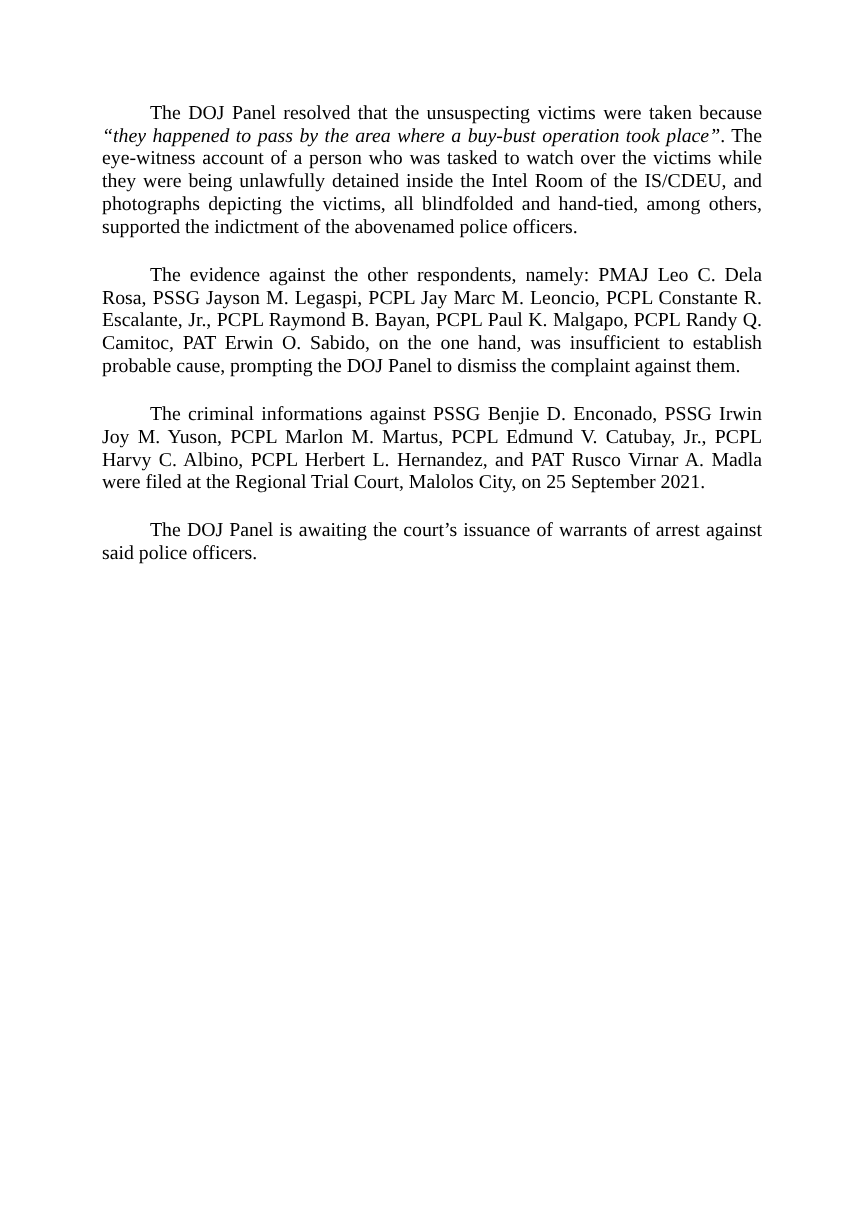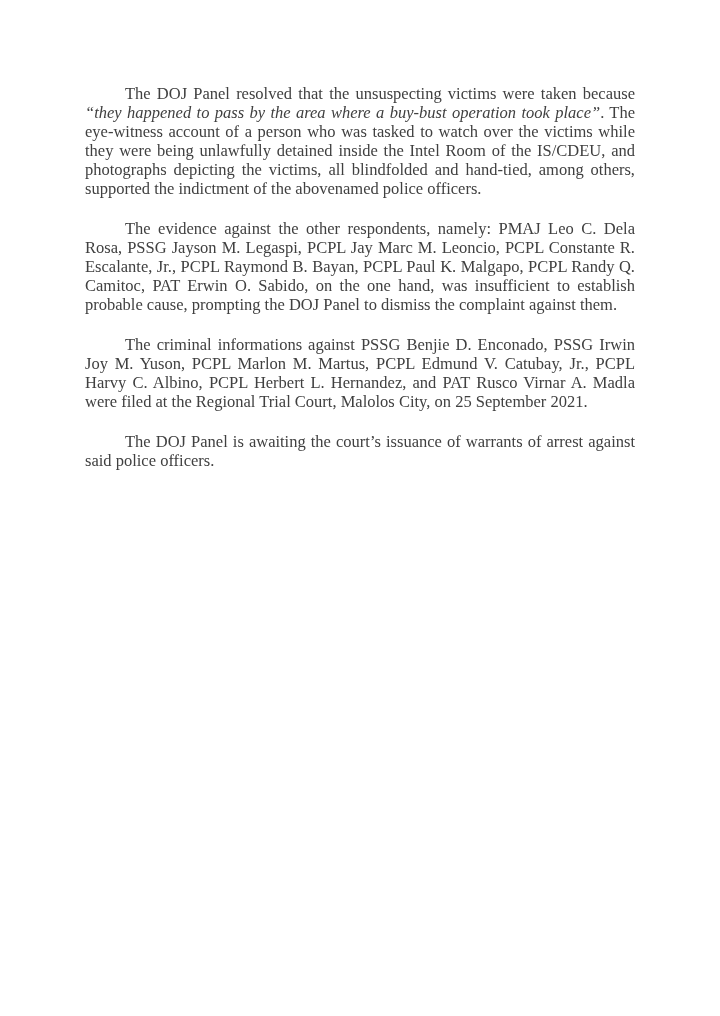--- a/index.html
+++ b/index.html
@@ -13,21 +13,21 @@
     height: 1016px;
     background: #ffffff;
     overflow: hidden;
     font-family: "Liberation Serif", "DejaVu Serif", serif;
   }
   .content {
     position: absolute;
     left: 85px;
     top: 84px;
     width: 550px;
-    color: #404040;
+    color: #000000;
     font-size: 16.5px;
     line-height: 19px;
     text-align: justify;
     text-justify: inter-word;
   }
   .content p {
     margin: 0 0 21px 0;
     text-indent: 40px;
   }
   .content p:last-child {

